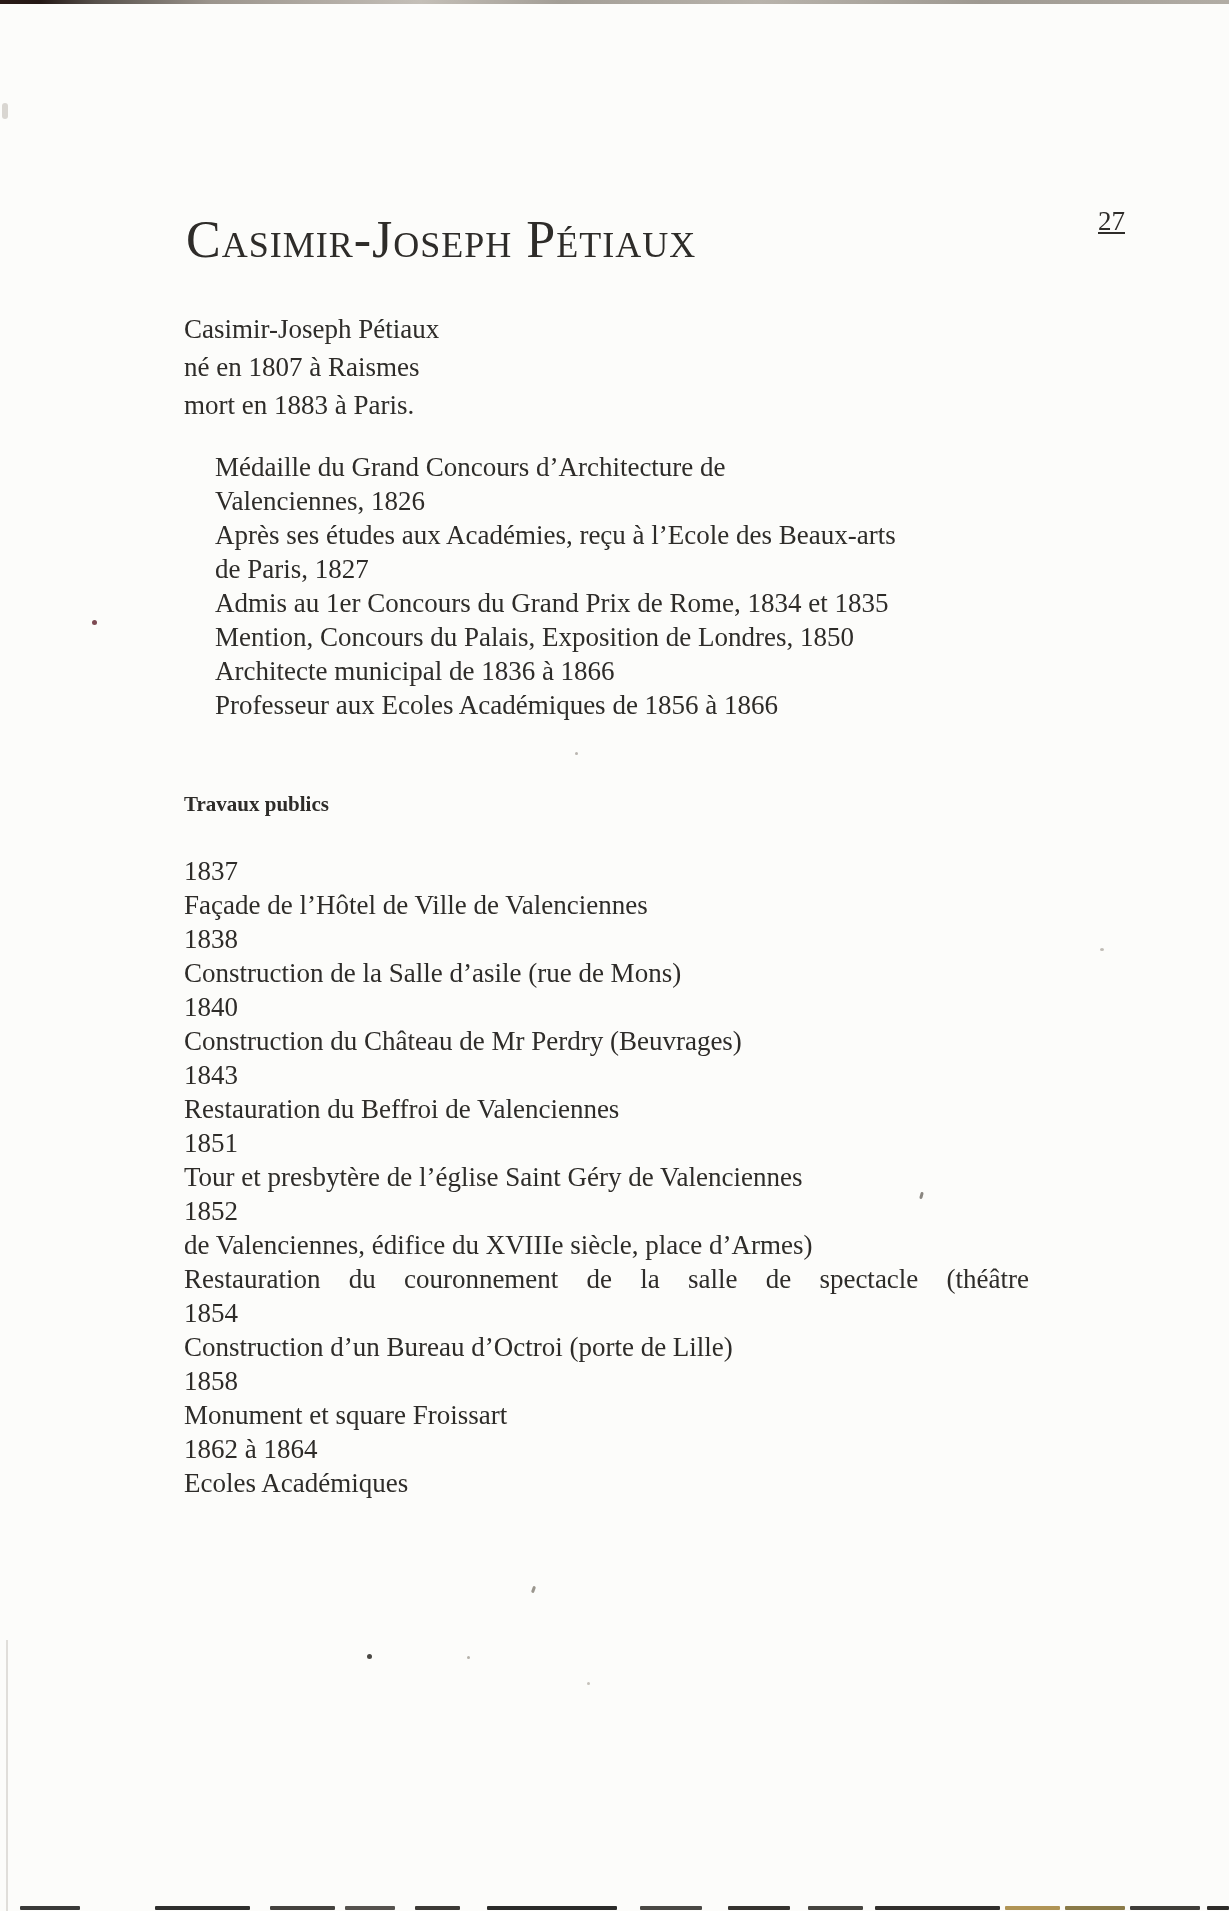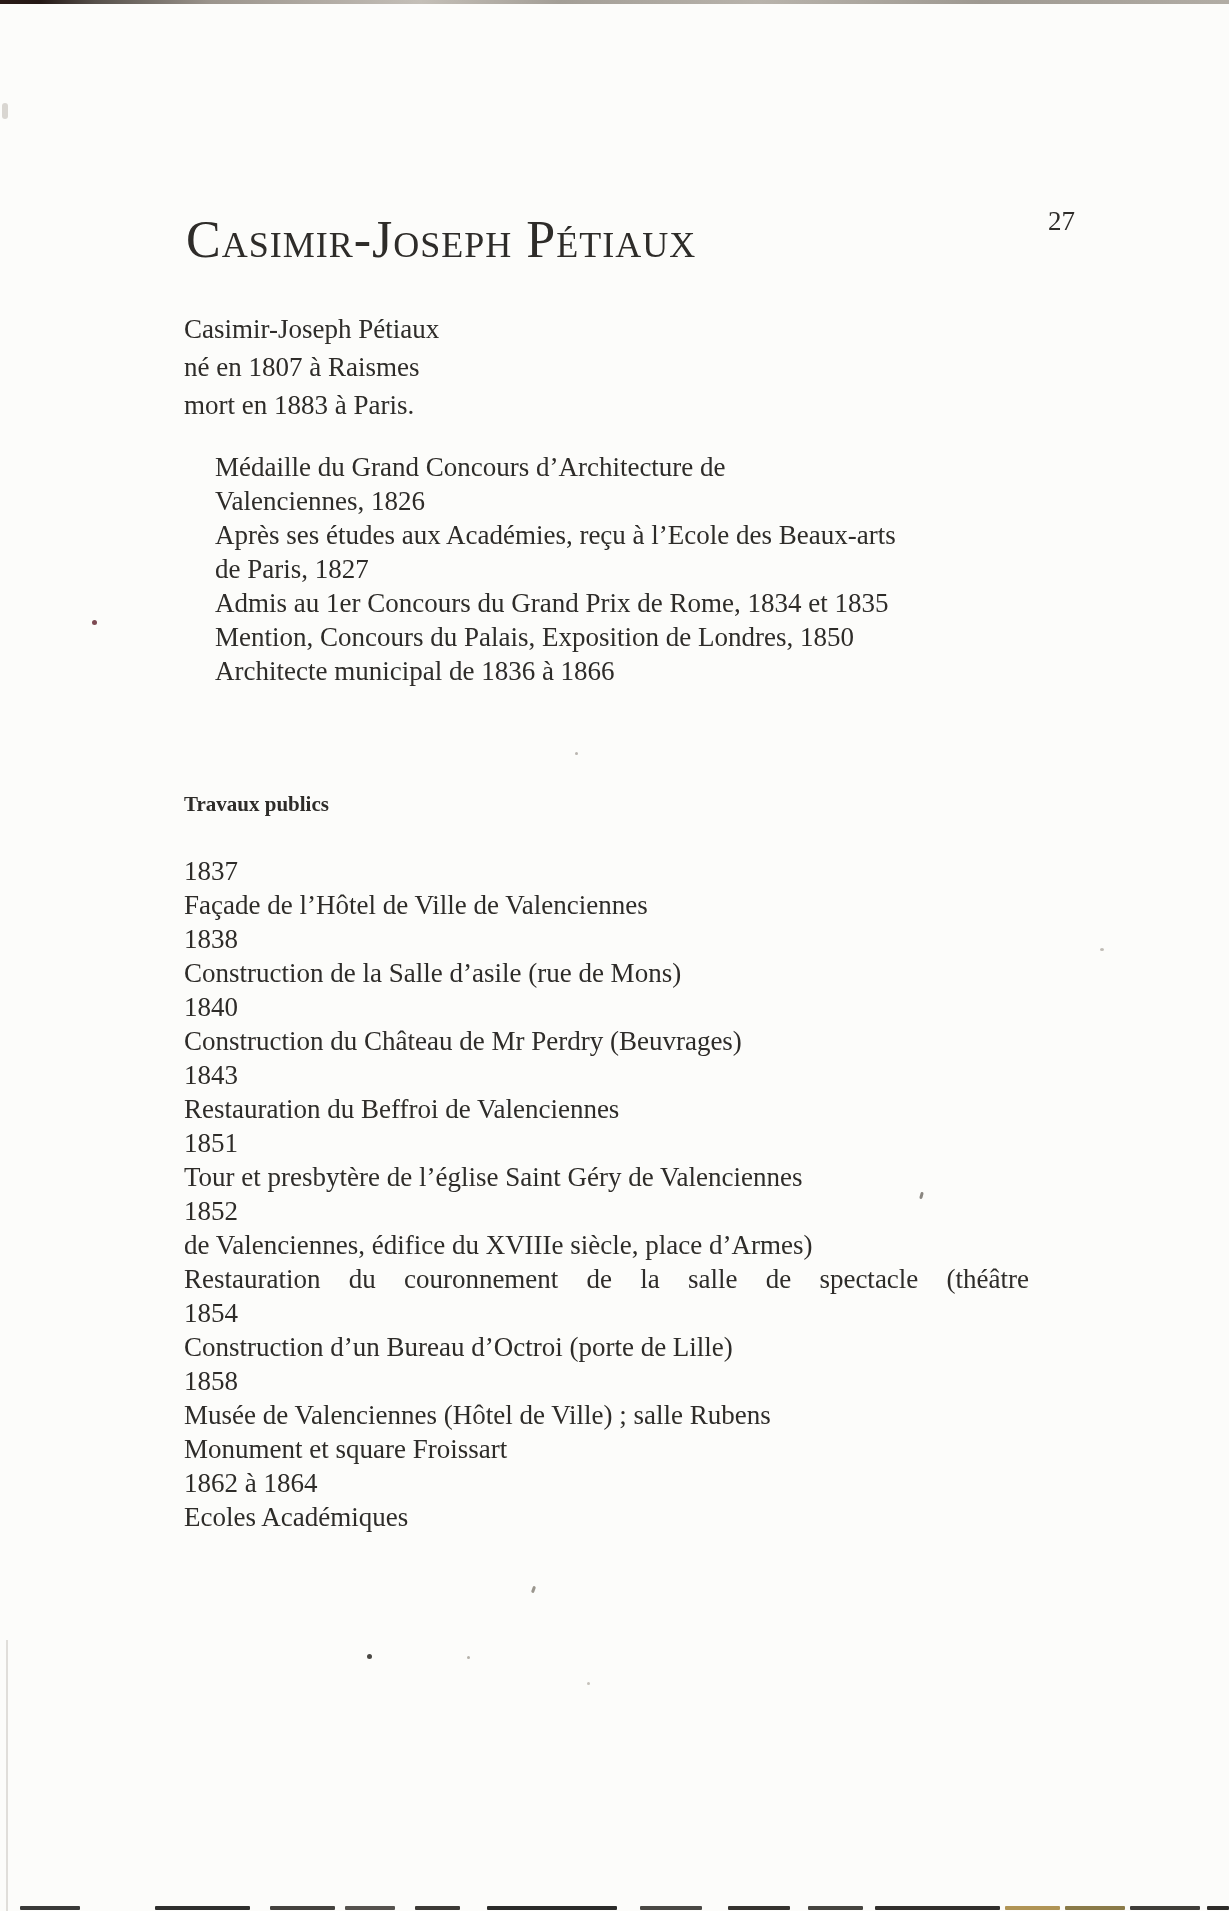--- a/index.html
+++ b/index.html
@@ -36,22 +36,22 @@
   .bottom-dash{position:absolute;height:4px;bottom:1px;border-radius:1px;}
   .speck{position:absolute;border-radius:50%;}
   
   .title{
     position:absolute;left:186px;top:214px;
     font-variant:small-caps;
     font-size:52px;line-height:52px;letter-spacing:1px;
     white-space:nowrap;
   }
   .pagenum{
-    position:absolute;left:1048px;top:206px;
-    font-size:27px;line-height:30px;
+    position:absolute;left:1098px;top:206px;
+    font-size:27px;line-height:30px;text-decoration:underline;
   }
   .block{position:absolute;left:184px;width:845px;}
   .bio-block{top:310px;}
   .credentials-block{top:450px;margin-left:31px;}
   .section-heading{
     position:absolute;left:184px;top:788px;
     font-size:21px;font-weight:bold;line-height:32px;white-space:nowrap;
   }
   .works-block{top:854px;}
   .line{
@@ -110,20 +110,21 @@
     </div>
 
   <div class="block credentials-block">
       <div class="line">Médaille du Grand Concours d’Architecture de</div>
       <div class="line">Valenciennes, 1826</div>
       <div class="line">Après ses études aux Académies, reçu à l’Ecole des Beaux-arts</div>
       <div class="line">de Paris, 1827</div>
       <div class="line">Admis au 1er Concours du Grand Prix de Rome, 1834 et 1835</div>
       <div class="line">Mention, Concours du Palais, Exposition de Londres, 1850</div>
       <div class="line">Architecte municipal de 1836 à 1866</div>
+      <div class="line">Professeur aux Ecoles Académiques de 1856 à 1866</div>
     </div>
 
   <div class="section-heading">Travaux publics</div>
 
   <div class="block works-block">
       <div class="line year">1837</div>
       <div class="line desc">Façade de l’Hôtel de Ville de Valenciennes</div>
       <div class="line year">1838</div>
       <div class="line desc">Construction de la Salle d’asile (rue de Mons)</div>
       <div class="line year">1840</div>
@@ -131,19 +132,18 @@
       <div class="line year">1843</div>
       <div class="line desc">Restauration du Beffroi de Valenciennes</div>
       <div class="line year">1851</div>
       <div class="line desc">Tour et presbytère de l’église Saint Géry de Valenciennes</div>
       <div class="line year">1852</div>
       <div class="line desc">de Valenciennes, édifice du XVIIIe siècle, place d’Armes)</div>
       <div class="line desc j">Restauration du couronnement de la salle de spectacle (théâtre</div>
       <div class="line year">1854</div>
       <div class="line desc">Construction d’un Bureau d’Octroi (porte de Lille)</div>
       <div class="line year">1858</div>
-      <div class="line desc">Musée de Valenciennes (Hôtel de Ville) ; salle Rubens</div>
       <div class="line desc">Monument et square Froissart</div>
       <div class="line year">1862 à 1864</div>
       <div class="line desc">Ecoles Académiques</div>
     </div>
 
 </div>
 
 </body></html>

